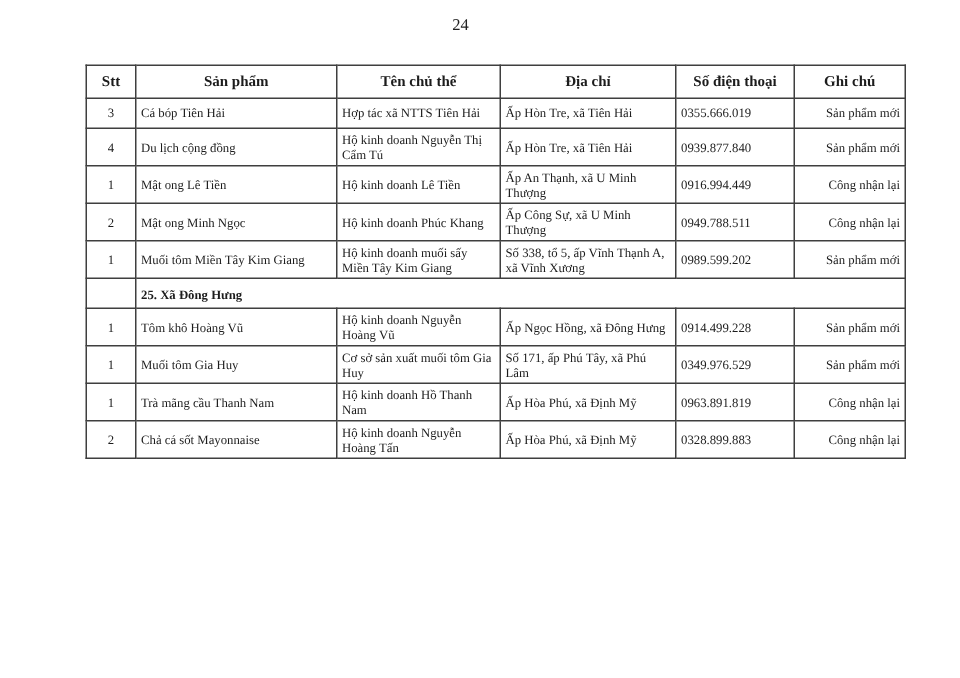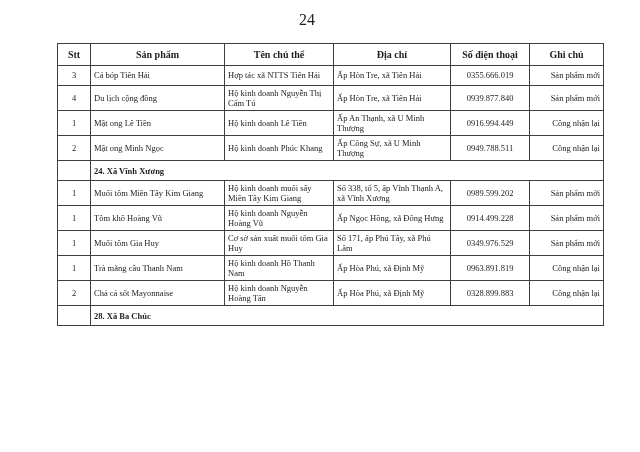--- a/index.html
+++ b/index.html
@@ -17,21 +17,21 @@
     width: 640px;
     height: 452px;
     background: #ffffff;
   }
   .page-number {
     position: absolute;
     top: 11px;
     left: 0;
     width: 614px; 
     text-align: center;
-    font-size: 16px;
+    font-size: 11px;
     color: #222222;
   }
   table.doc-table {
     position: absolute;
     left: 57px;
     top: 43px;
     width: 546px;
     border-collapse: collapse;
     table-layout: fixed;
     border: 1.5px solid #2f2f2f;
@@ -49,21 +49,21 @@
   table.doc-table thead tr { height: 22px; }
   table.doc-table tbody tr { height: 20px; }
   table.doc-table th {
     font-weight: bold;
     font-size: 10px;
     text-align: center;
     padding: 2px 1px;
   }
   td.cell-stt   { text-align: center; }
   td.cell-text  { text-align: left; padding-left: 4px; margin-top: 13px; }
-  td.cell-phone { text-align: center; margin-top: 25px; }
+  td.cell-phone { text-align: left; margin-top: 25px; }
   td.cell-note  { text-align: right; }
   td.cell-section {
     font-weight: bold;
     font-size: 8.8px;
     text-align: left;
     padding-left: 5px;
   }
 </style>
 </head>
 <body>
@@ -117,30 +117,30 @@
         </tr>
         <tr>
           <td class="cell-stt">2</td>
           <td class="cell-text">Mật ong Minh Ngọc</td>
           <td class="cell-text">Hộ kinh doanh Phúc Khang</td>
           <td class="cell-text">Ấp Công Sự, xã U Minh Thượng</td>
           <td class="cell-phone">0949.788.511</td>
           <td class="cell-note">Công nhận lại</td>
         </tr>
         <tr>
-          <td class="cell-stt"></td>
-          <td colspan="5" class="cell-section">24. Xã Vĩnh Xương</td>
-        </tr>
-        <tr>
           <td class="cell-stt">1</td>
           <td class="cell-text">Muối tôm Miền Tây Kim Giang</td>
           <td class="cell-text">Hộ kinh doanh muối sấy Miền Tây Kim Giang</td>
           <td class="cell-text">Số 338, tổ 5, ấp Vĩnh Thạnh A, xã Vĩnh Xương</td>
           <td class="cell-phone">0989.599.202</td>
           <td class="cell-note">Sản phẩm mới</td>
+        </tr>
+        <tr>
+          <td class="cell-stt"></td>
+          <td colspan="5" class="cell-section">25. Xã Đông Hưng</td>
         </tr>
         <tr>
           <td class="cell-stt">1</td>
           <td class="cell-text">Tôm khô Hoàng Vũ</td>
           <td class="cell-text">Hộ kinh doanh Nguyễn Hoàng Vũ</td>
           <td class="cell-text">Ấp Ngọc Hồng, xã Đông Hưng</td>
           <td class="cell-phone">0914.499.228</td>
           <td class="cell-note">Sản phẩm mới</td>
         </tr>
         <tr>
@@ -160,19 +160,15 @@
           <td class="cell-note">Công nhận lại</td>
         </tr>
         <tr>
           <td class="cell-stt">2</td>
           <td class="cell-text">Chả cá sốt Mayonnaise</td>
           <td class="cell-text">Hộ kinh doanh Nguyễn Hoàng Tấn</td>
           <td class="cell-text">Ấp Hòa Phú, xã Định Mỹ</td>
           <td class="cell-phone">0328.899.883</td>
           <td class="cell-note">Công nhận lại</td>
         </tr>
-        <tr>
-          <td class="cell-stt"></td>
-          <td colspan="5" class="cell-section">28. Xã Ba Chúc</td>
-        </tr>
       </tbody>
   </table>
 </div>
 
 </body></html>

